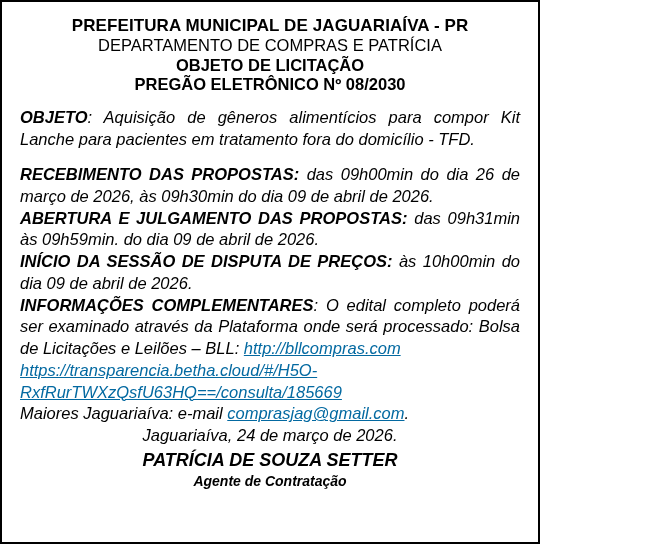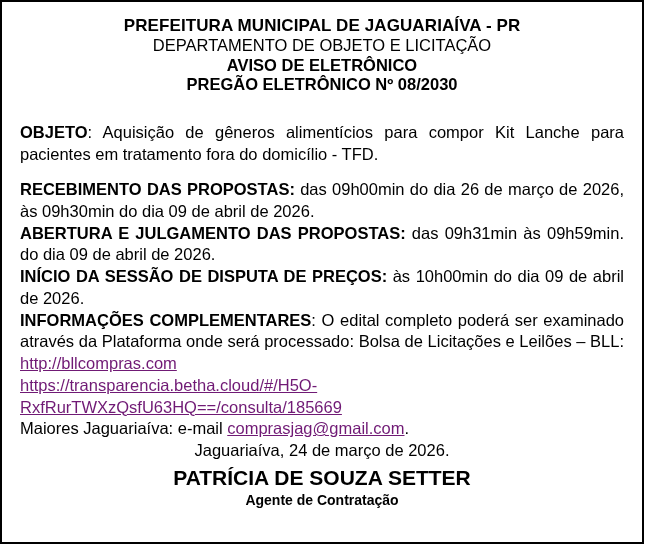--- a/index.html
+++ b/index.html
@@ -8,21 +8,21 @@
   }
   body {
     width: 664px;
     height: 544px;
     background: #ffffff;
     font-family: "Liberation Sans", sans-serif;
     color: #000000;
   }
   .notice {
     box-sizing: border-box;
-    width: 644px;
+    width: 540px;
     height: 544px;
     border: 2px solid #000000;
     padding: 14px 18px 10px 18px;
     background: #ffffff;
   }
   .header {
     text-align: center;
     line-height: 1.18;
   }
   .header .line1 {
@@ -35,50 +35,51 @@
   }
   .header .line3 {
     font-weight: bold;
     font-size: 16.5px;
   }
   .header .line4 {
     font-weight: bold;
     font-size: 16.5px;
   }
   .body-text {
-    margin-top: 28px;
+    margin-top: 13px;
     font-size: 16.5px;
     line-height: 1.32;
     text-align: justify;
+    font-style: italic;
   }
   .para {
     margin: 0 0 0 0;
   }
   .para + .para {
     margin-top: 0px;
   }
   .gap {
     height: 13px;
   }
   .lbl {
     font-weight: bold;
   }
   a.link {
-    color: #701a75;
+    color: #0369a1;
     text-decoration: underline;
   }
   .signature {
     margin-top: 2px;
     text-align: center;
     font-size: 16.5px;
     line-height: 1.3;
   }
   .signature .name {
     font-weight: bold;
-    font-size: 21px;
+    font-size: 18px;
   }
   .signature .role {
     font-weight: bold;
     font-size: 14px;
   }
   .city-line {
     text-align: center;
     font-size: 16.5px;
   }
   .justify-stretch {
@@ -86,22 +87,22 @@
     text-align-last: left;
   }
 </style>
 </head>
 <body>
 
 <div class="notice">
 
   <div class="header">
     <div class="line1">PREFEITURA MUNICIPAL DE JAGUARIAÍVA - PR</div>
-    <div class="line2">DEPARTAMENTO DE OBJETO E LICITAÇÃO</div>
-    <div class="line3">AVISO DE ELETRÔNICO</div>
+    <div class="line2">DEPARTAMENTO DE COMPRAS E PATRÍCIA</div>
+    <div class="line3">OBJETO DE LICITAÇÃO</div>
     <div class="line4">PREGÃO ELETRÔNICO Nº 08/2030</div>
   </div>
 
   <div class="body-text">
 
     <div class="para justify-stretch">
       <span class="lbl">OBJETO</span><span>: Aquisição de gêneros alimentícios para compor Kit Lanche para pacientes em tratamento fora do domicílio - TFD.</span>
     </div>
 
     <div class="gap"></div>

